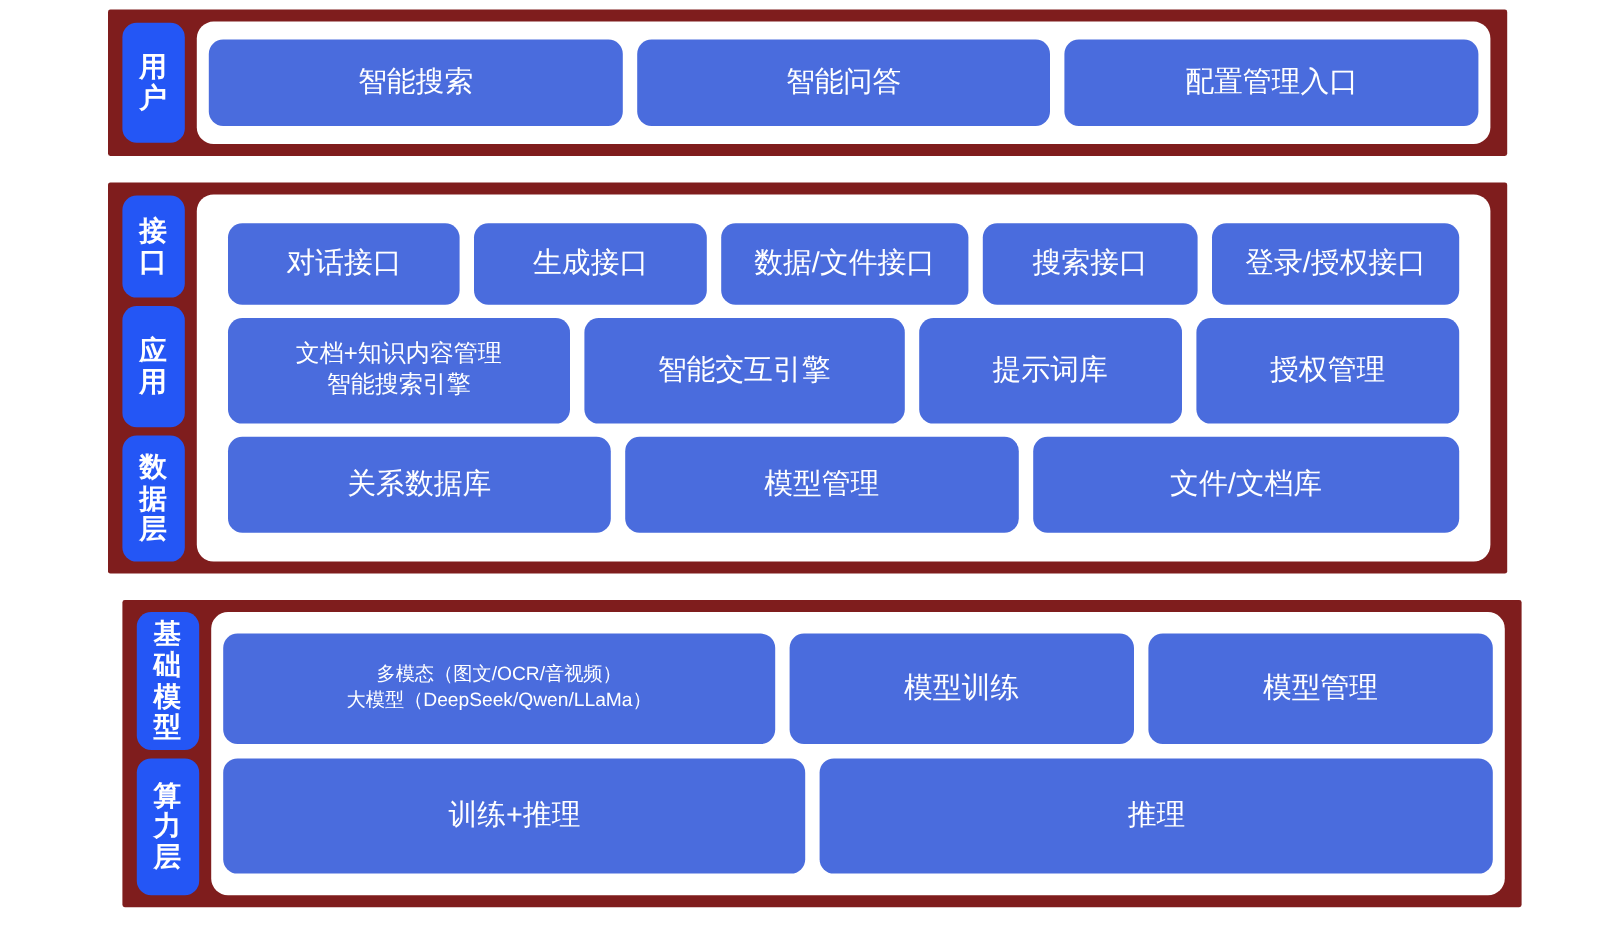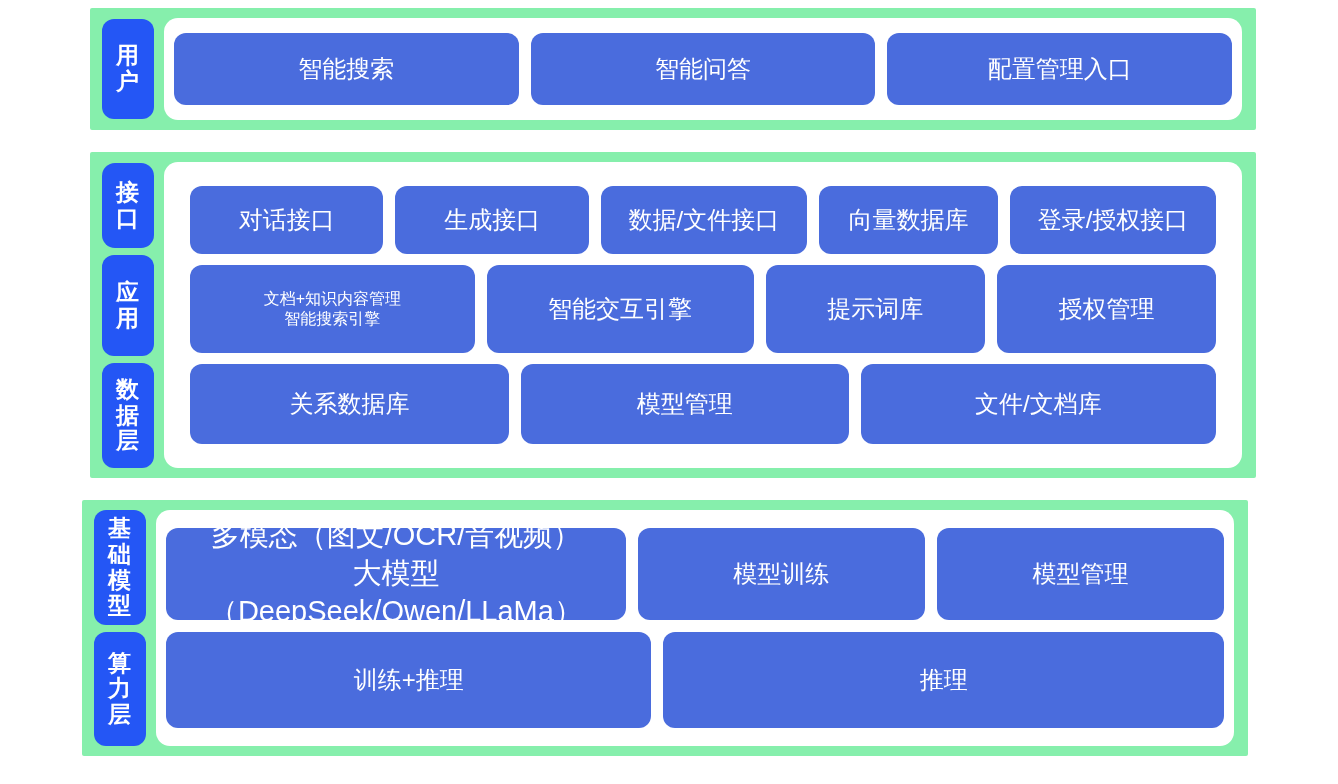--- a/index.html
+++ b/index.html
@@ -14,21 +14,21 @@
   #canvas {
     position: relative;
     width: 1338px;
     height: 784px;
     background: #ffffff;
   }
 
   
   .section {
     position: absolute;
-    background: #86efac;
+    background: #7f1d1d;
     border-radius: 2px;
     display: flex;
     flex-direction: row;
     align-items: stretch;
   }
 
   
   .rail {
     width: 68px;
     flex: 0 0 68px;
@@ -97,21 +97,21 @@
   #section-user .rail { justify-content: center; }
   #section-user .layer-label { height: 100px; }
   #section-user .card { padding: 14px 10px; }
   #section-user .box { height: 72px; flex: 1 1 0; }
 
   
   #section-platform {
     left: 90px; top: 152px; width: 1166px; height: 326px;
   }
   #section-platform .rail { gap: 7px; justify-content: flex-start; padding-top: 11px; }
-  #section-platform .layer-label.lbl-api    { height: 86px; border-radius: 13px; }
+  #section-platform .layer-label.lbl-api    { height: 86px; }
   #section-platform .layer-label.lbl-app    { height: 102px; }
   #section-platform .layer-label.lbl-data   { height: 106px; }
   #section-platform .card { gap: 11px; padding: 12px 26px; }
   #section-platform .row.r-api  .box { height: 68px; }
   #section-platform .row.r-app  .box { height: 88px; }
   #section-platform .row.r-data .box { height: 80px; }
 
   
   .w-190 { flex: 1 1 0; }
   .w-205 { flex: 1.07 1 0; }
@@ -121,37 +121,37 @@
   .a-2 { flex: 1.42 1 0; }
   .a-3 { flex: 1.15 1 0; }
   .a-4 { flex: 1.15 1 0; text-align: right; }
 
   .d-1 { flex: 1 1 0; }
   .d-2 { flex: 1.03 1 0; }
   .d-3 { flex: 1.12 1 0; }
 
   
   #section-infra {
-    left: 82px; top: 500px; width: 1166px; height: 256px;
+    left: 102px; top: 500px; width: 1166px; height: 256px;
   }
   #section-infra .rail { gap: 7px; justify-content: flex-start; padding-top: 10px; }
   #section-infra .layer-label.lbl-found { height: 126px; }
   #section-infra .layer-label.lbl-comp  { height: 124px; font-family: Liberation Serif, serif; }
   #section-infra .card { gap: 12px; padding: 12px 10px; }
   #section-infra .row.r-found .box { height: 92px; }
   #section-infra .row.r-comp  .box { height: 96px; }
 
   .f-1 { flex: 1.67 1 0; }
   .f-2 { flex: 1.02 1 0; }
   .f-3 { flex: 1.02 1 0; }
   .c-1 { flex: 1 1 0; }
   .c-2 { flex: 1.16 1 0; }
 
-  .box.multiline { font-size: 16px; line-height: 1.28; }
-  .box.model-box { font-size: 29px; line-height: 1.3; }
+  .box.multiline { font-size: 20px; line-height: 1.28; }
+  .box.model-box { font-size: 16px; line-height: 1.3; }
 </style>
 </head>
 <body>
 
 <div id="canvas">
 
   <div class="section" id="section-user">
     <div class="rail">
       <div class="layer-label lbl-user">用户</div>
     </div>
@@ -169,21 +169,21 @@
       <div class="layer-label lbl-api">接口</div>
       <div class="layer-label lbl-app">应用</div>
       <div class="layer-label lbl-data">数据层</div>
     </div>
     <div class="card">
 
       <div class="row r-api">
         <div class="box w-190">对话接口</div>
         <div class="box w-190">生成接口</div>
         <div class="box w-205">数据/文件接口</div>
-        <div class="box w-175">向量数据库</div>
+        <div class="box w-175">搜索接口</div>
         <div class="box w-205">登录/授权接口</div>
       </div>
 
       <div class="row r-app">
         <div class="box a-1 multiline">文档+知识内容管理
 智能搜索引擎</div>
         <div class="box a-2">智能交互引擎</div>
         <div class="box a-3">提示词库</div>
         <div class="box a-4">授权管理</div>
       </div>

